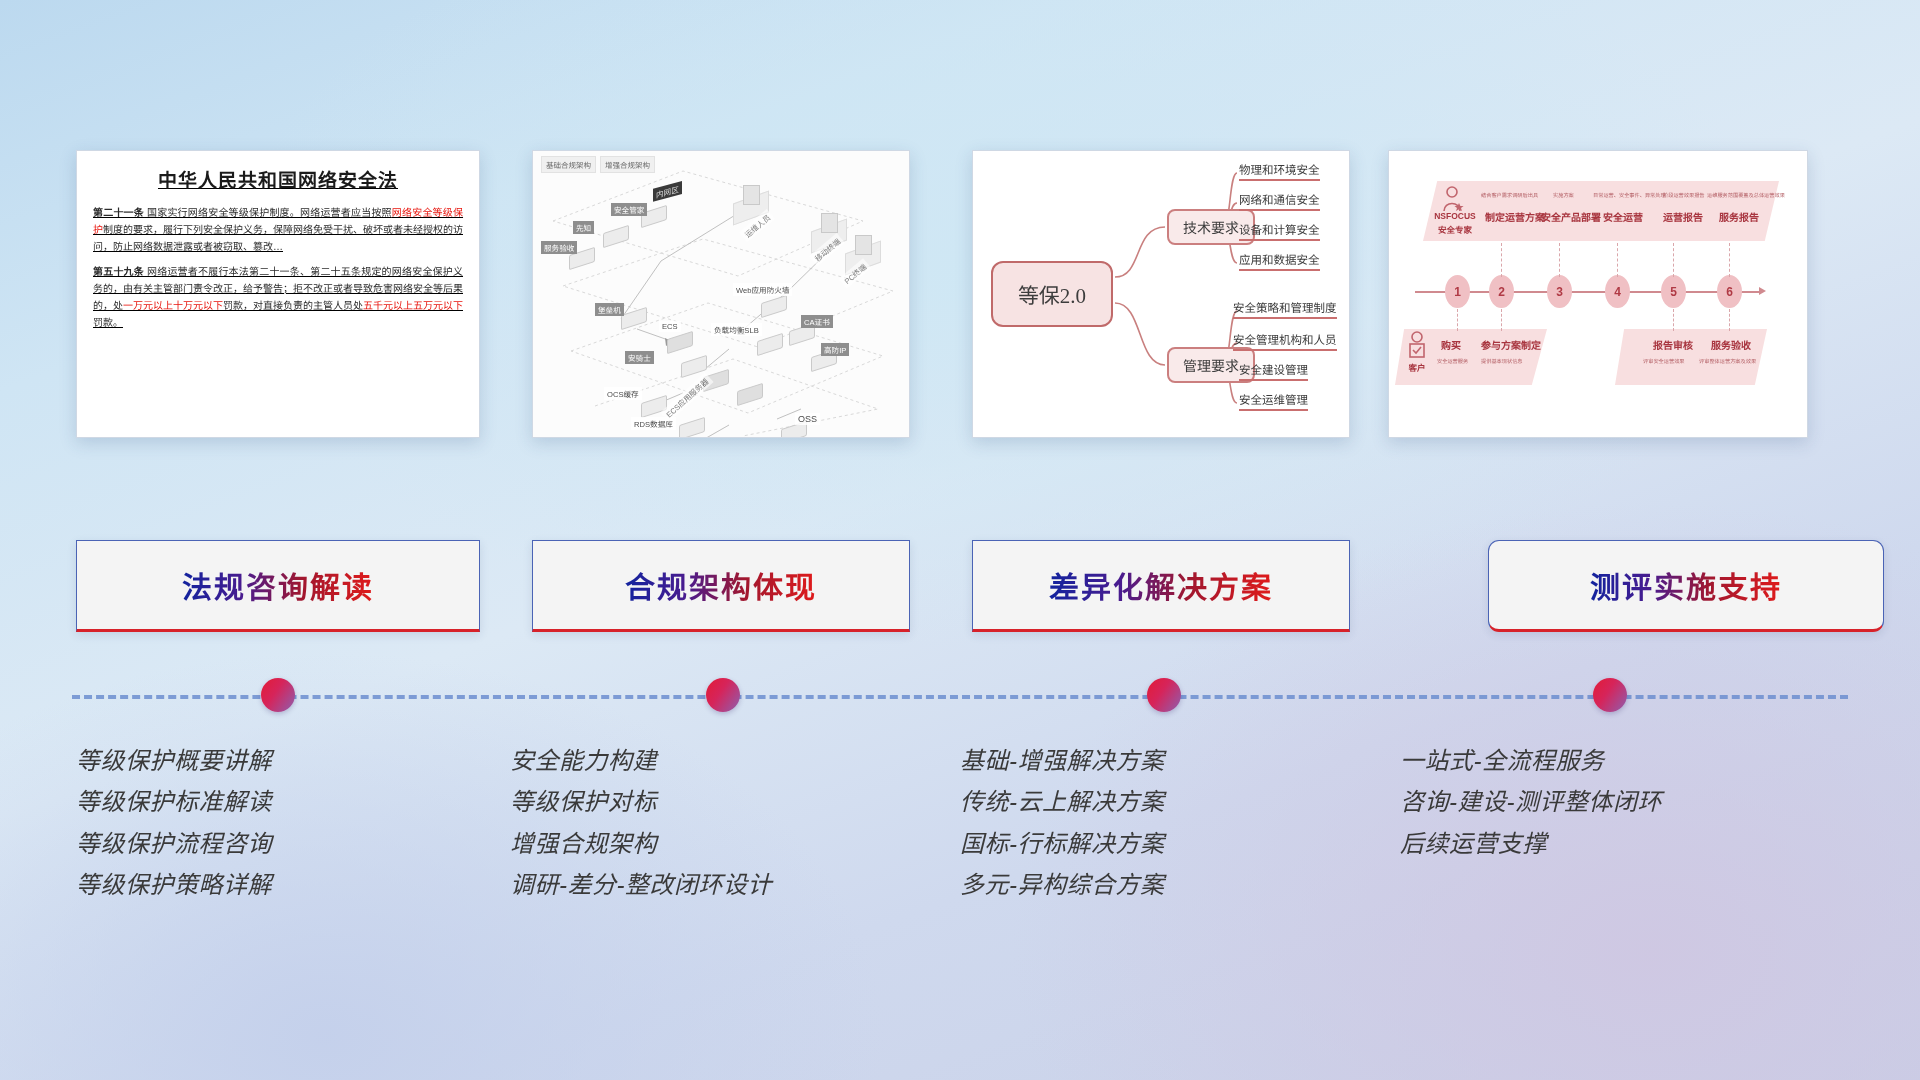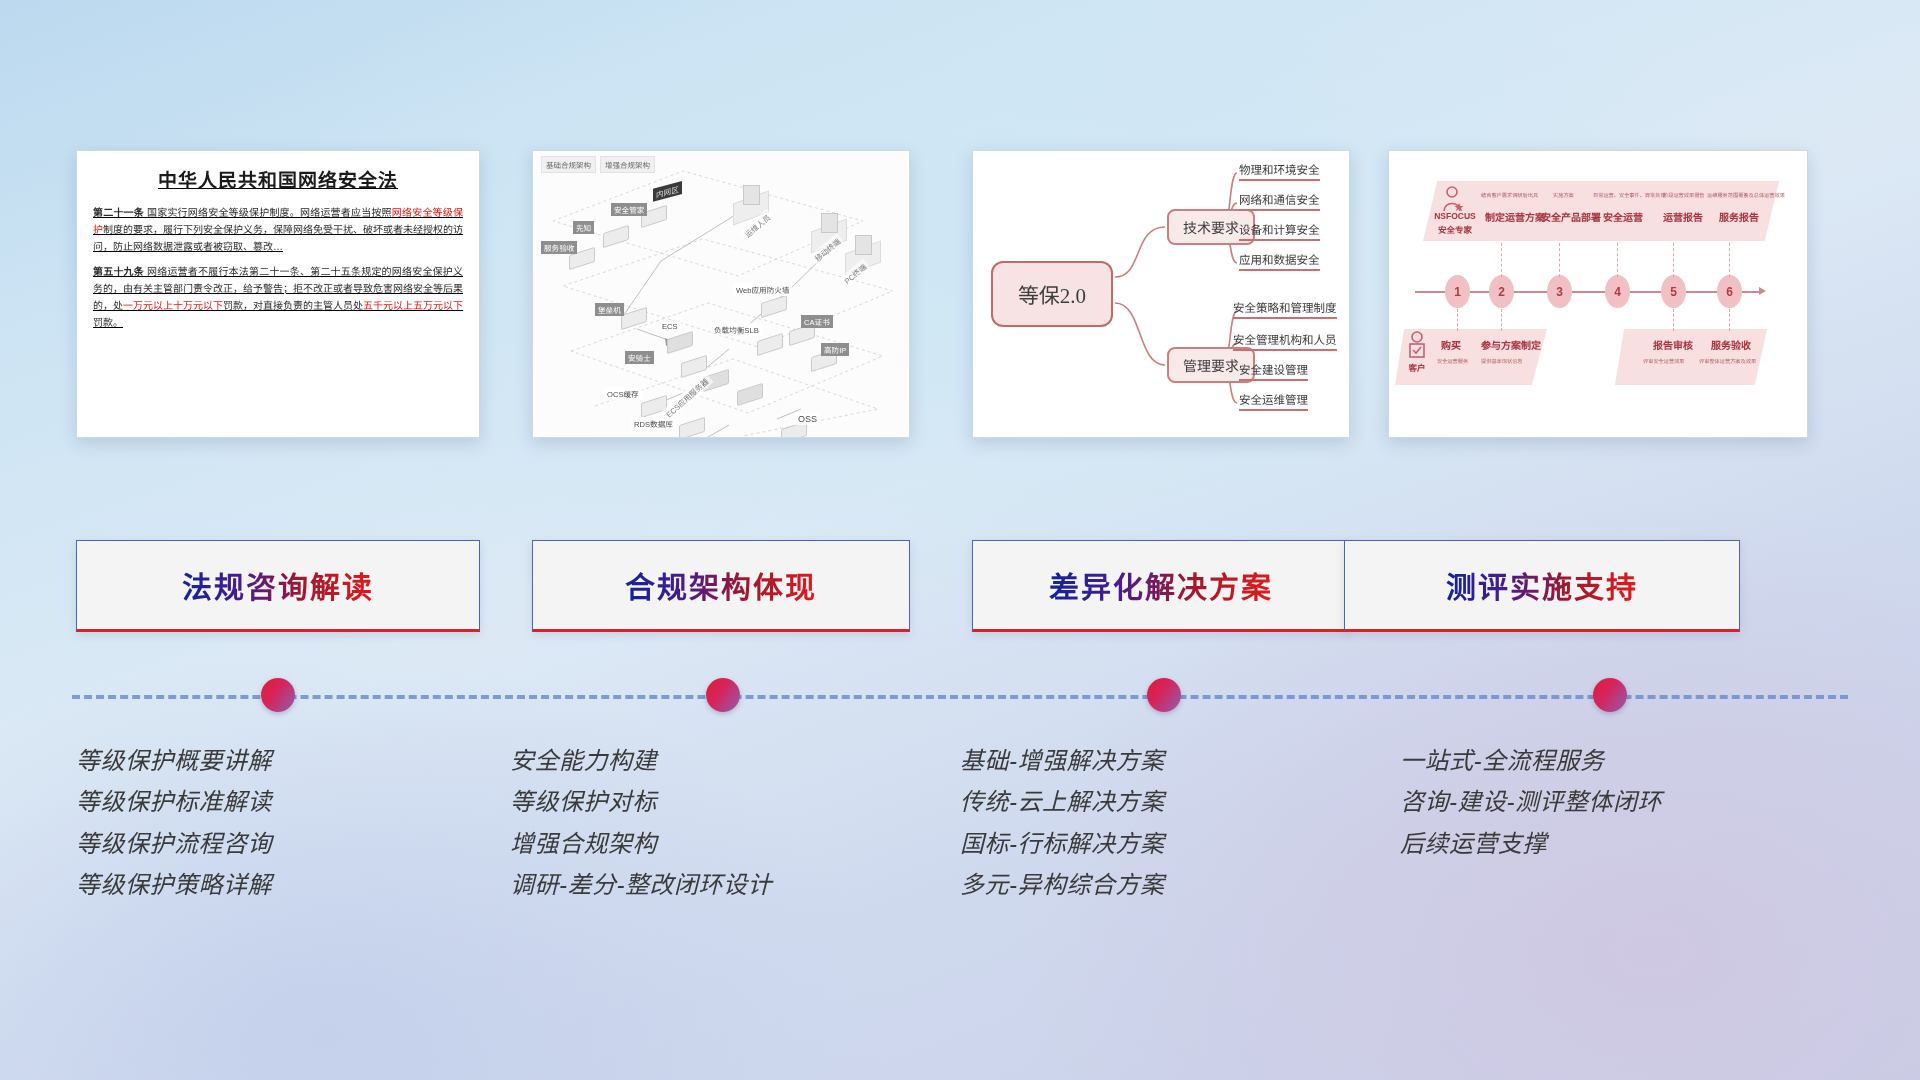--- a/index.html
+++ b/index.html
@@ -139,21 +139,21 @@
     display:flex; align-items:center; justify-content:center;
   }
   .head span {
     font-size:30px; font-weight:700; letter-spacing:2px;
     background-image: linear-gradient(90deg,#12239e 0%, #4a1c8f 32%, #a0172f 62%, #e01b1b 100%);
     -webkit-background-clip:text; background-clip:text; color:transparent;
   }
   .head-1 { left:76px;  width:404px; }
   .head-2 { left:532px; width:378px; }
   .head-3 { left:972px; width:378px; }
-  .head-4 { left:1344px;width:396px; }
+  .head-4 { left:1488px;width:396px;border-radius:11px; }
 
   
   .tl { position:absolute; left:0; top:670px; width:1920px; height:60px; }
   .tl .line {
     position:absolute; left:72px; top:25px; width:1776px; height:0;
     border-top:4px dashed #6d8fd0; opacity:0.85;
   }
   .tl .node {
     position:absolute; top:8px; width:34px; height:34px; border-radius:50%;
     background:linear-gradient(125deg,#e31b36 0%, #d6245a 42%, #8d5fb0 100%);

